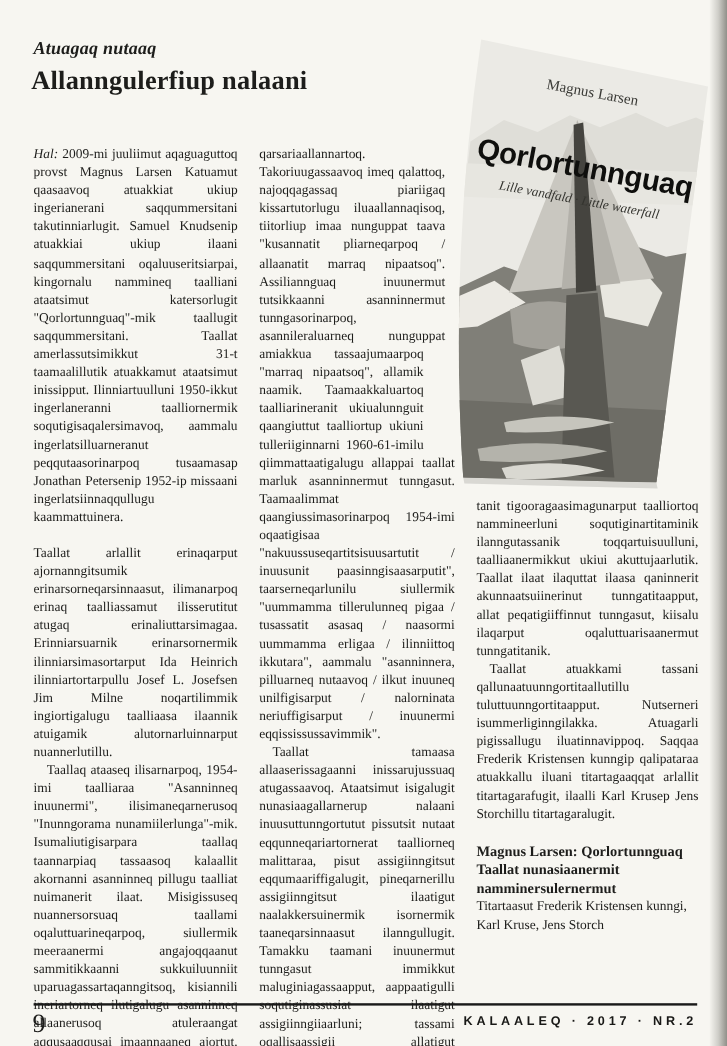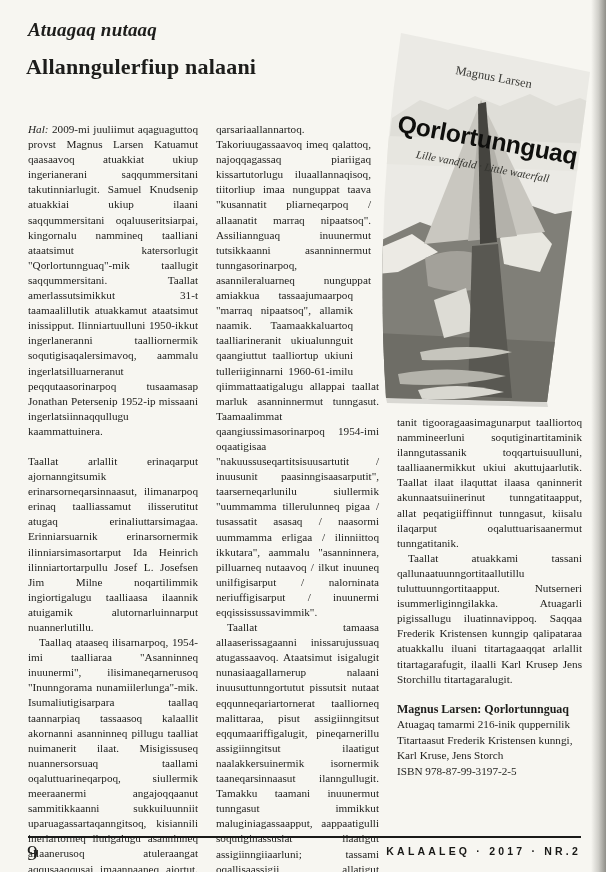--- a/index.html
+++ b/index.html
@@ -5,22 +5,22 @@
   html,body{margin:0;padding:0;}
   body{
     width:606px;height:872px;
     background:#f7f6f1;
     font-family:"Liberation Serif",serif;
     color:#1d1d1b;
     position:relative;
     overflow:hidden;
   }
   .kicker{
-    position:absolute;left:28px;top:19px;
-    font-size:19px;font-weight:bold;font-style:italic;
+    position:absolute;left:28px;top:33px;
+    font-size:15px;font-weight:bold;font-style:italic;
     letter-spacing:.2px;
   }
   .title{
     position:absolute;left:26px;top:54px;margin:0;
     font-size:22px;font-weight:bold;letter-spacing:.2px;
   }
   .columns{
     position:absolute;left:28px;top:122px;width:554px;
     display:grid;grid-template-columns:170px 163px 185px;column-gap:18px;
   }
@@ -74,24 +74,23 @@
     <div class="float-b"></div>
     <p class="p">qarsariaallannartoq. Takoriuugassaavoq imeq qalattoq, najoqqagassaq piariigaq kissartutorlugu iluaallannaqisoq, tiitorliup imaa nunguppat taava "kusannatit pliarneqarpoq / allaanatit marraq nipaatsoq". Assiliannguaq inuunermut tutsikkaanni asanninnermut tunngasorinarpoq, asannileraluarneq nunguppat amiakkua tassaajumaarpoq "marraq nipaatsoq", allamik naamik. Taamaakkaluartoq taalliarineranit ukiualunnguit qaangiuttut taalliortup ukiuni tulleriiginnarni 1960-61-imilu qiimmattaatigalugu allappai taallat marluk asanninnermut tunngasut. Taamaalimmat qaangiussimasorinarpoq 1954-imi oqaatigisaa "nakuussuseqartitsisuusartutit / inuusunit paasinngisaasarputit", taarserneqarlunilu siullermik "uummamma tillerulunneq pigaa / tusassatit asasaq / naasormi uummamma erligaa / ilinniittoq ikkutara", aammalu "asanninnera, pilluarneq nutaavoq / ilkut inuuneq unilfigisarput / nalorninata neriuffigisarput / inuunermi eqqississussavimmik".</p>
     <p class="p ind">Taallat tamaasa allaaserissagaanni inissarujussuaq atugassaavoq. Ataatsimut isigalugit nunasiaagallarnerup nalaani inuusuttunngortutut pissutsit nutaat eqqunneqariartornerat taalliorneq malittaraa, pisut assigiinngitsut eqqumaariffigalugit, pineqarnerillu assigiinngitsut ilaatigut naalakkersuinermik isornermik taaneqarsinnaasut ilanngullugit. Tamakku taamani inuunermut tunngasut immikkut maluginiagassaapput, aappaatigulli soqutiginassusiat ilaatigut assigiinngiiaarluni; tassami oqallisaassigii allatigut sammineqareeqimmata naalakkersuinikkuliu ineriartorneq ilutigalugu aaqqitaallutik.</p>
 
   </div>
   <div class="col col3">
     <p class="p">tanit tigooragaasimagunarput taalliortoq nammineerluni soqutiginartitaminik ilanngutassanik toqqartuisuulluni, taalliaanermikkut ukiui akuttujaarlutik. Taallat ilaat ilaquttat ilaasa qaninnerit akunnaatsuiinerinut tunngatitaapput, allat peqatigiiffinnut tunngasut, kiisalu ilaqarput oqaluttuarisaanermut tunngatitanik.</p>
     <p class="p ind">Taallat atuakkami tassani qallunaatuunngortitaallutillu tuluttuunngortitaapput. Nutserneri isummerliginngilakka. Atuagarli pigissallugu iluatinnavippoq. Saqqaa Frederik Kristensen kunngip qalipataraa atuakkallu iluani titartagaaqqat arlallit titartagarafugit, ilaalli Karl Krusep Jens Storchillu titartagaralugit.</p>
     <div class="bookinfo">
       <p class="bi-bold">Magnus Larsen: Qorlortunnguaq</p>
-      <p class="bi-line">Atuagaq tamarmi 216-inik quppernilik</p>
+      <p class="bi-bold">Taallat nunasiaanermit namminersulernermut</p>
       <p class="bi-line">Titartaasut Frederik Kristensen kunngi,</p>
       <p class="bi-line">Karl Kruse, Jens Storch</p>
-      <p class="bi-line">ISBN 978-87-99-3197-2-5</p>
     </div>
   </div>
 </div>
 
 <svg class="cover" width="256" height="400" viewBox="350 20 256 400">
   <defs>
     <clipPath id="coverclip">
       <path d="M401,33 L590,72 L547,402 L386,398 Q374,215 401,33 Z"></path>
     </clipPath>
   </defs>

